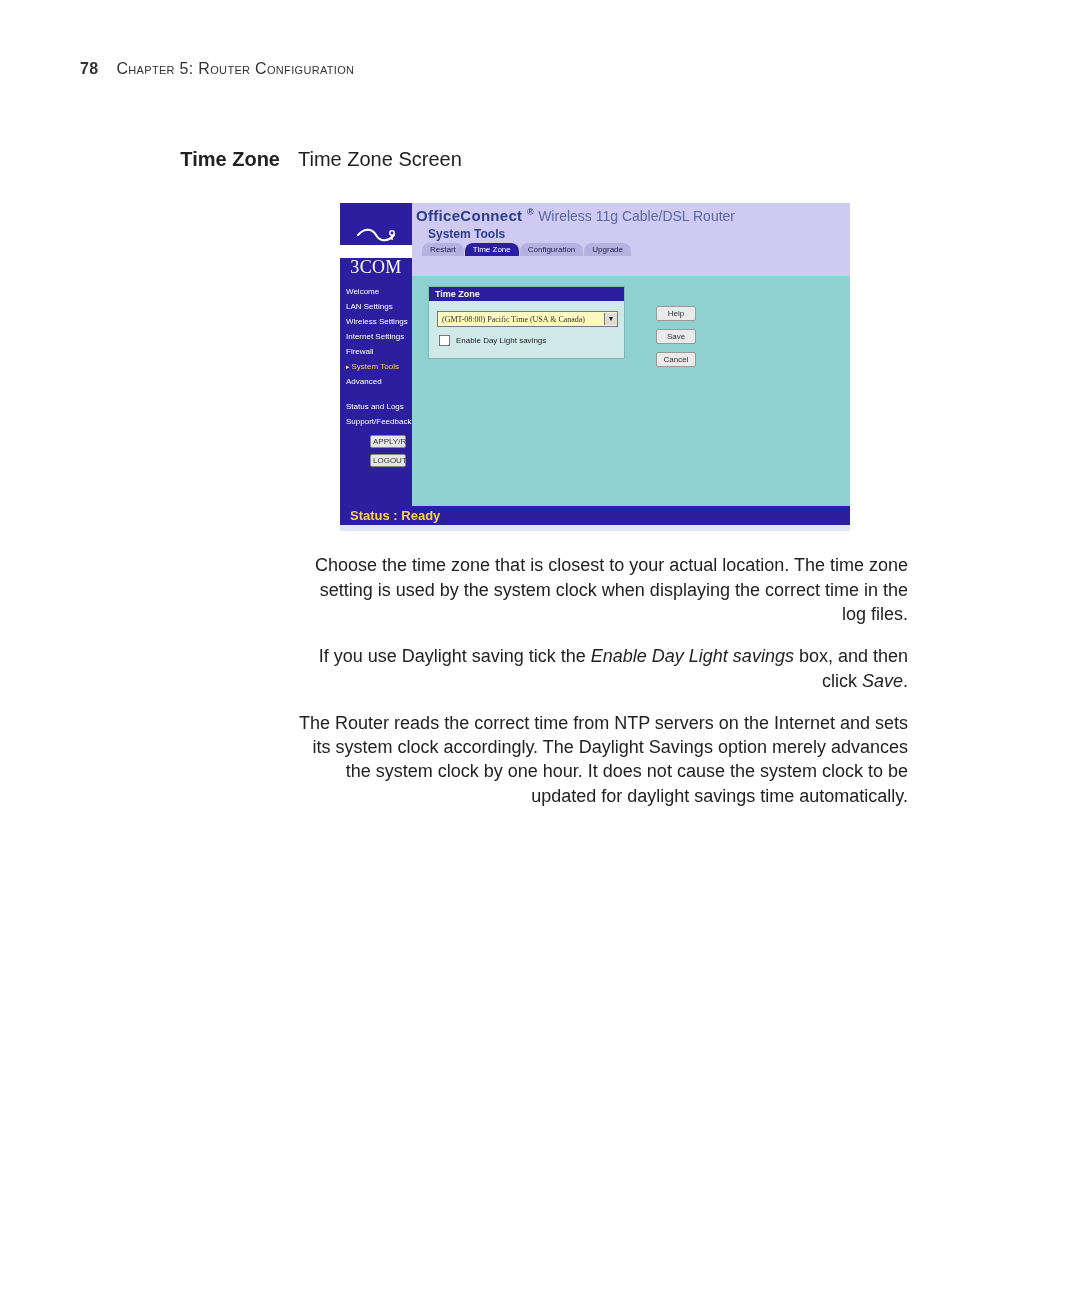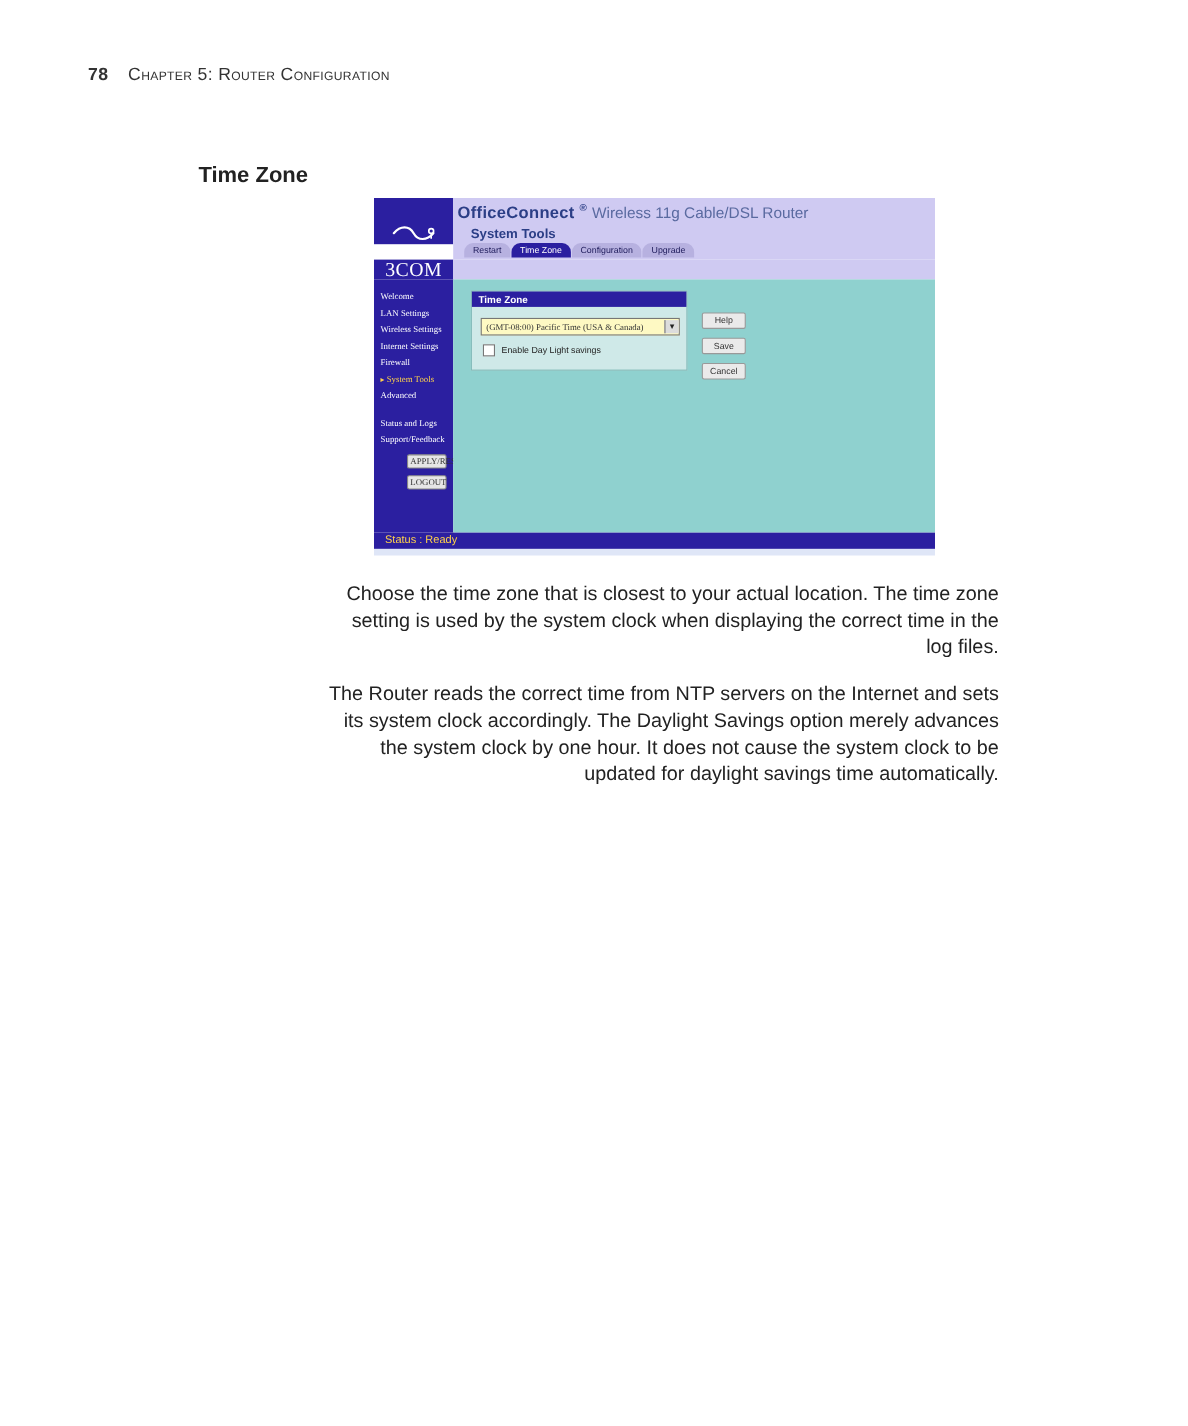--- a/index.html
+++ b/index.html
@@ -117,21 +117,20 @@
   .shot .row2 {
     display: grid;
     grid-template-columns: 72px 1fr;
     min-height: 230px;
   }
   .shot .leftnav {
     background: #2b1fa0;
     color: #fff;
     font-size: 8px;
     padding: 8px 6px;
-    font-family: Liberation Serif, serif;
   }
   .leftnav .nav-item { padding: 3px 0; color: #fff; white-space: nowrap; }
   .leftnav .nav-item.sel::before {
     content: "▸";
     color: #ffd24a;
     margin-right: 2px;
     font-size: 7px;
   }
   .leftnav .nav-item.sel { color: #ffd24a; }
   .leftnav .spacer { height: 10px; }
@@ -199,41 +198,41 @@
   }
   .chk {
     width: 9px;
     height: 9px;
     border: 1px solid #777;
     background: #fff;
   }
   .right-btns {
     position: absolute;
     top: 30px;
-    left: 226px;
+    left: 244px;
     display: flex;
     flex-direction: column;
     gap: 8px;
   }
   .rbtn {
     width: 38px;
     font-size: 8px;
     text-align: center;
     background: #eaeaea;
     border: 1px solid #999;
     border-radius: 2px;
     padding: 2px 0;
     color: #333;
   }
 
   .shot .statusbar {
     background: #2b1fa0;
     color: #ffd24a;
-    font-size: 10px;
-    font-weight: 400;
+    font-size: 13px;
+    font-weight: 700;
     padding: 2px 10px;
   }
   .shot .edge {
     height: 6px;
     background: #dfe6f7;
   }
 
   
   .paras {
     grid-column: 2 / 3;
@@ -253,20 +252,21 @@
 
 <div class="page">
 
   <div class="running-head">
     <span class="pnum">78</span>
     <span class="chap">Chapter 5: Router Configuration</span>
   </div>
 
   <div class="body-col">
     <div class="side-label">Time Zone</div>
+    <div class="section-title">Time Zone Screen</div>
 
     <div class="screenshot-wrap">
       <div class="shot">
 
         <div class="row1">
           <div class="brand-chip">
             <div class="swoosh">
               <svg width="40" height="18" viewBox="0 0 40 18">
                 <path d="M2 9 C 8 2, 16 2, 20 9 C 24 16, 32 16, 38 9" fill="none" stroke="#fff" stroke-width="2" stroke-linecap="round"></path>
                 <circle cx="36" cy="7" r="2.2" fill="none" stroke="#fff" stroke-width="1.5"></circle>
@@ -330,17 +330,20 @@
           </div>
         </div>
 
         <div class="statusbar">Status : Ready</div>
         <div class="edge"></div>
       </div>
     </div>
 
     <div class="paras">
       <p>Choose the time zone that is closest to your actual location. The time zone setting is used by the system clock when displaying the correct time in the log files.</p>
+      <p>
+        <span>If you use Daylight saving tick the </span><span class="it">Enable Day Light savings</span><span> box, and then click </span><span class="it">Save</span><span>.</span>
+      </p>
       <p>The Router reads the correct time from NTP servers on the Internet and sets its system clock accordingly. The Daylight Savings option merely advances the system clock by one hour. It does not cause the system clock to be updated for daylight savings time automatically.</p>
     </div>
   </div>
 
 </div>
 
 </body></html>

